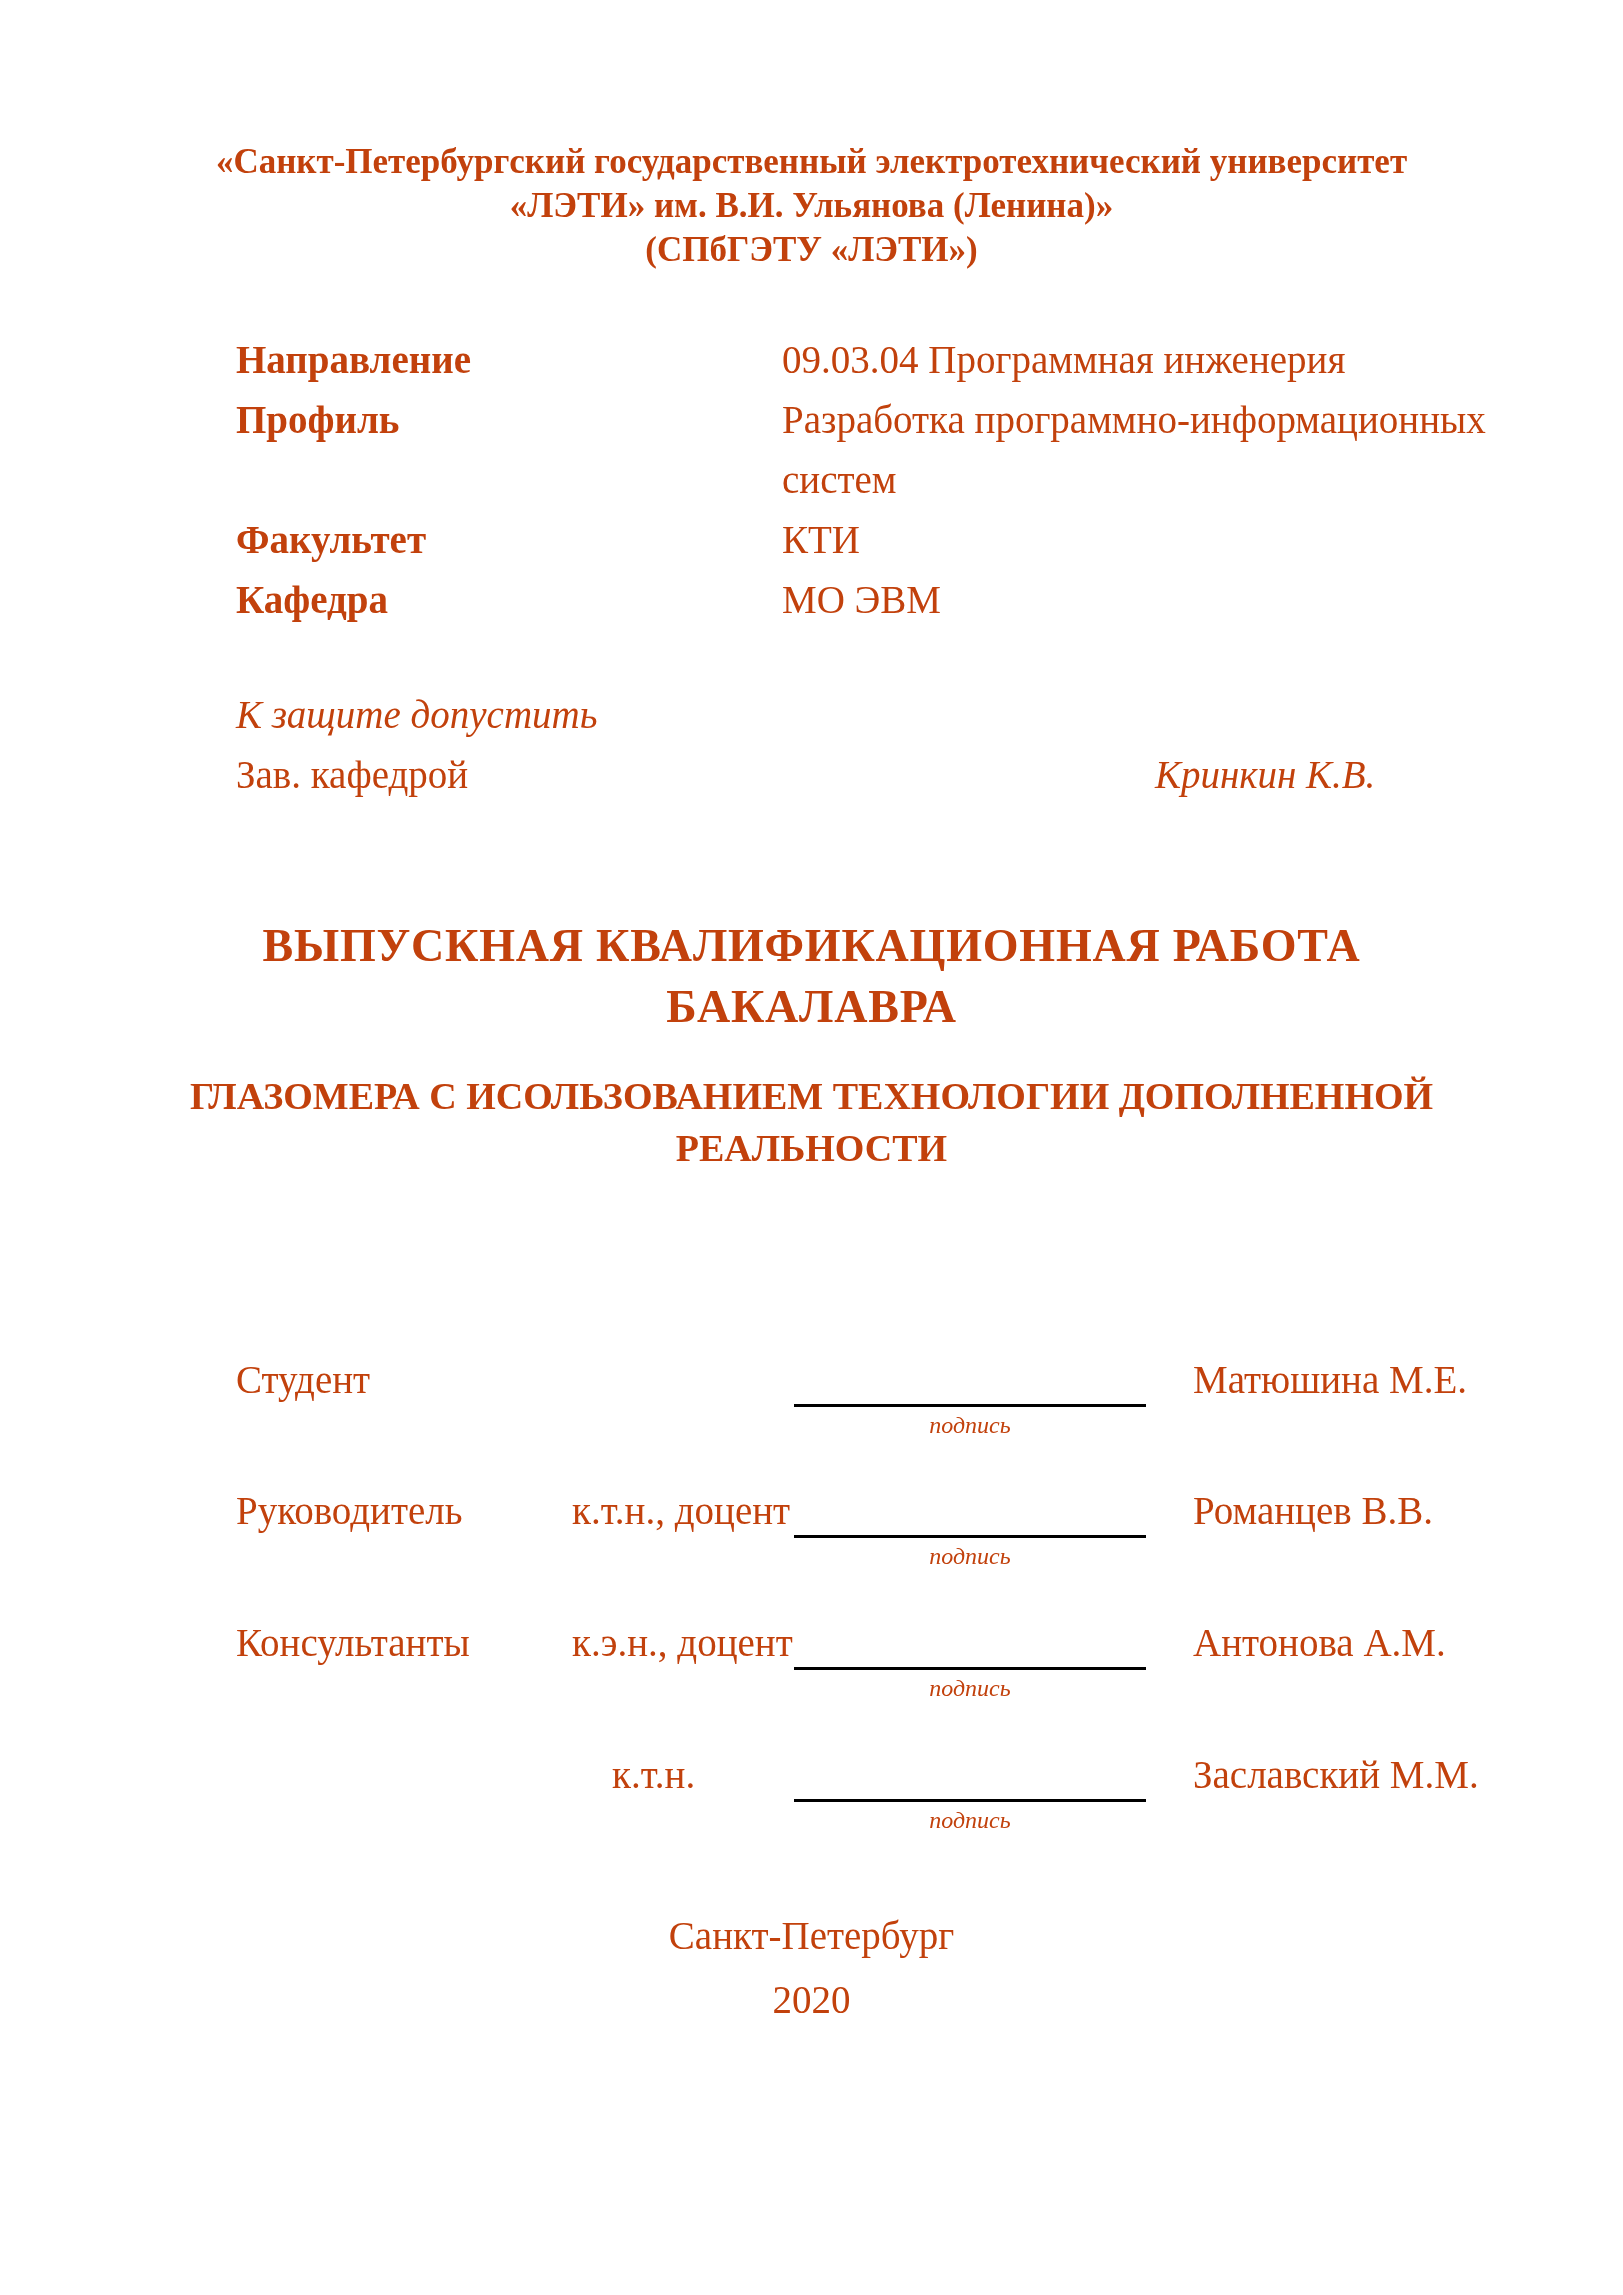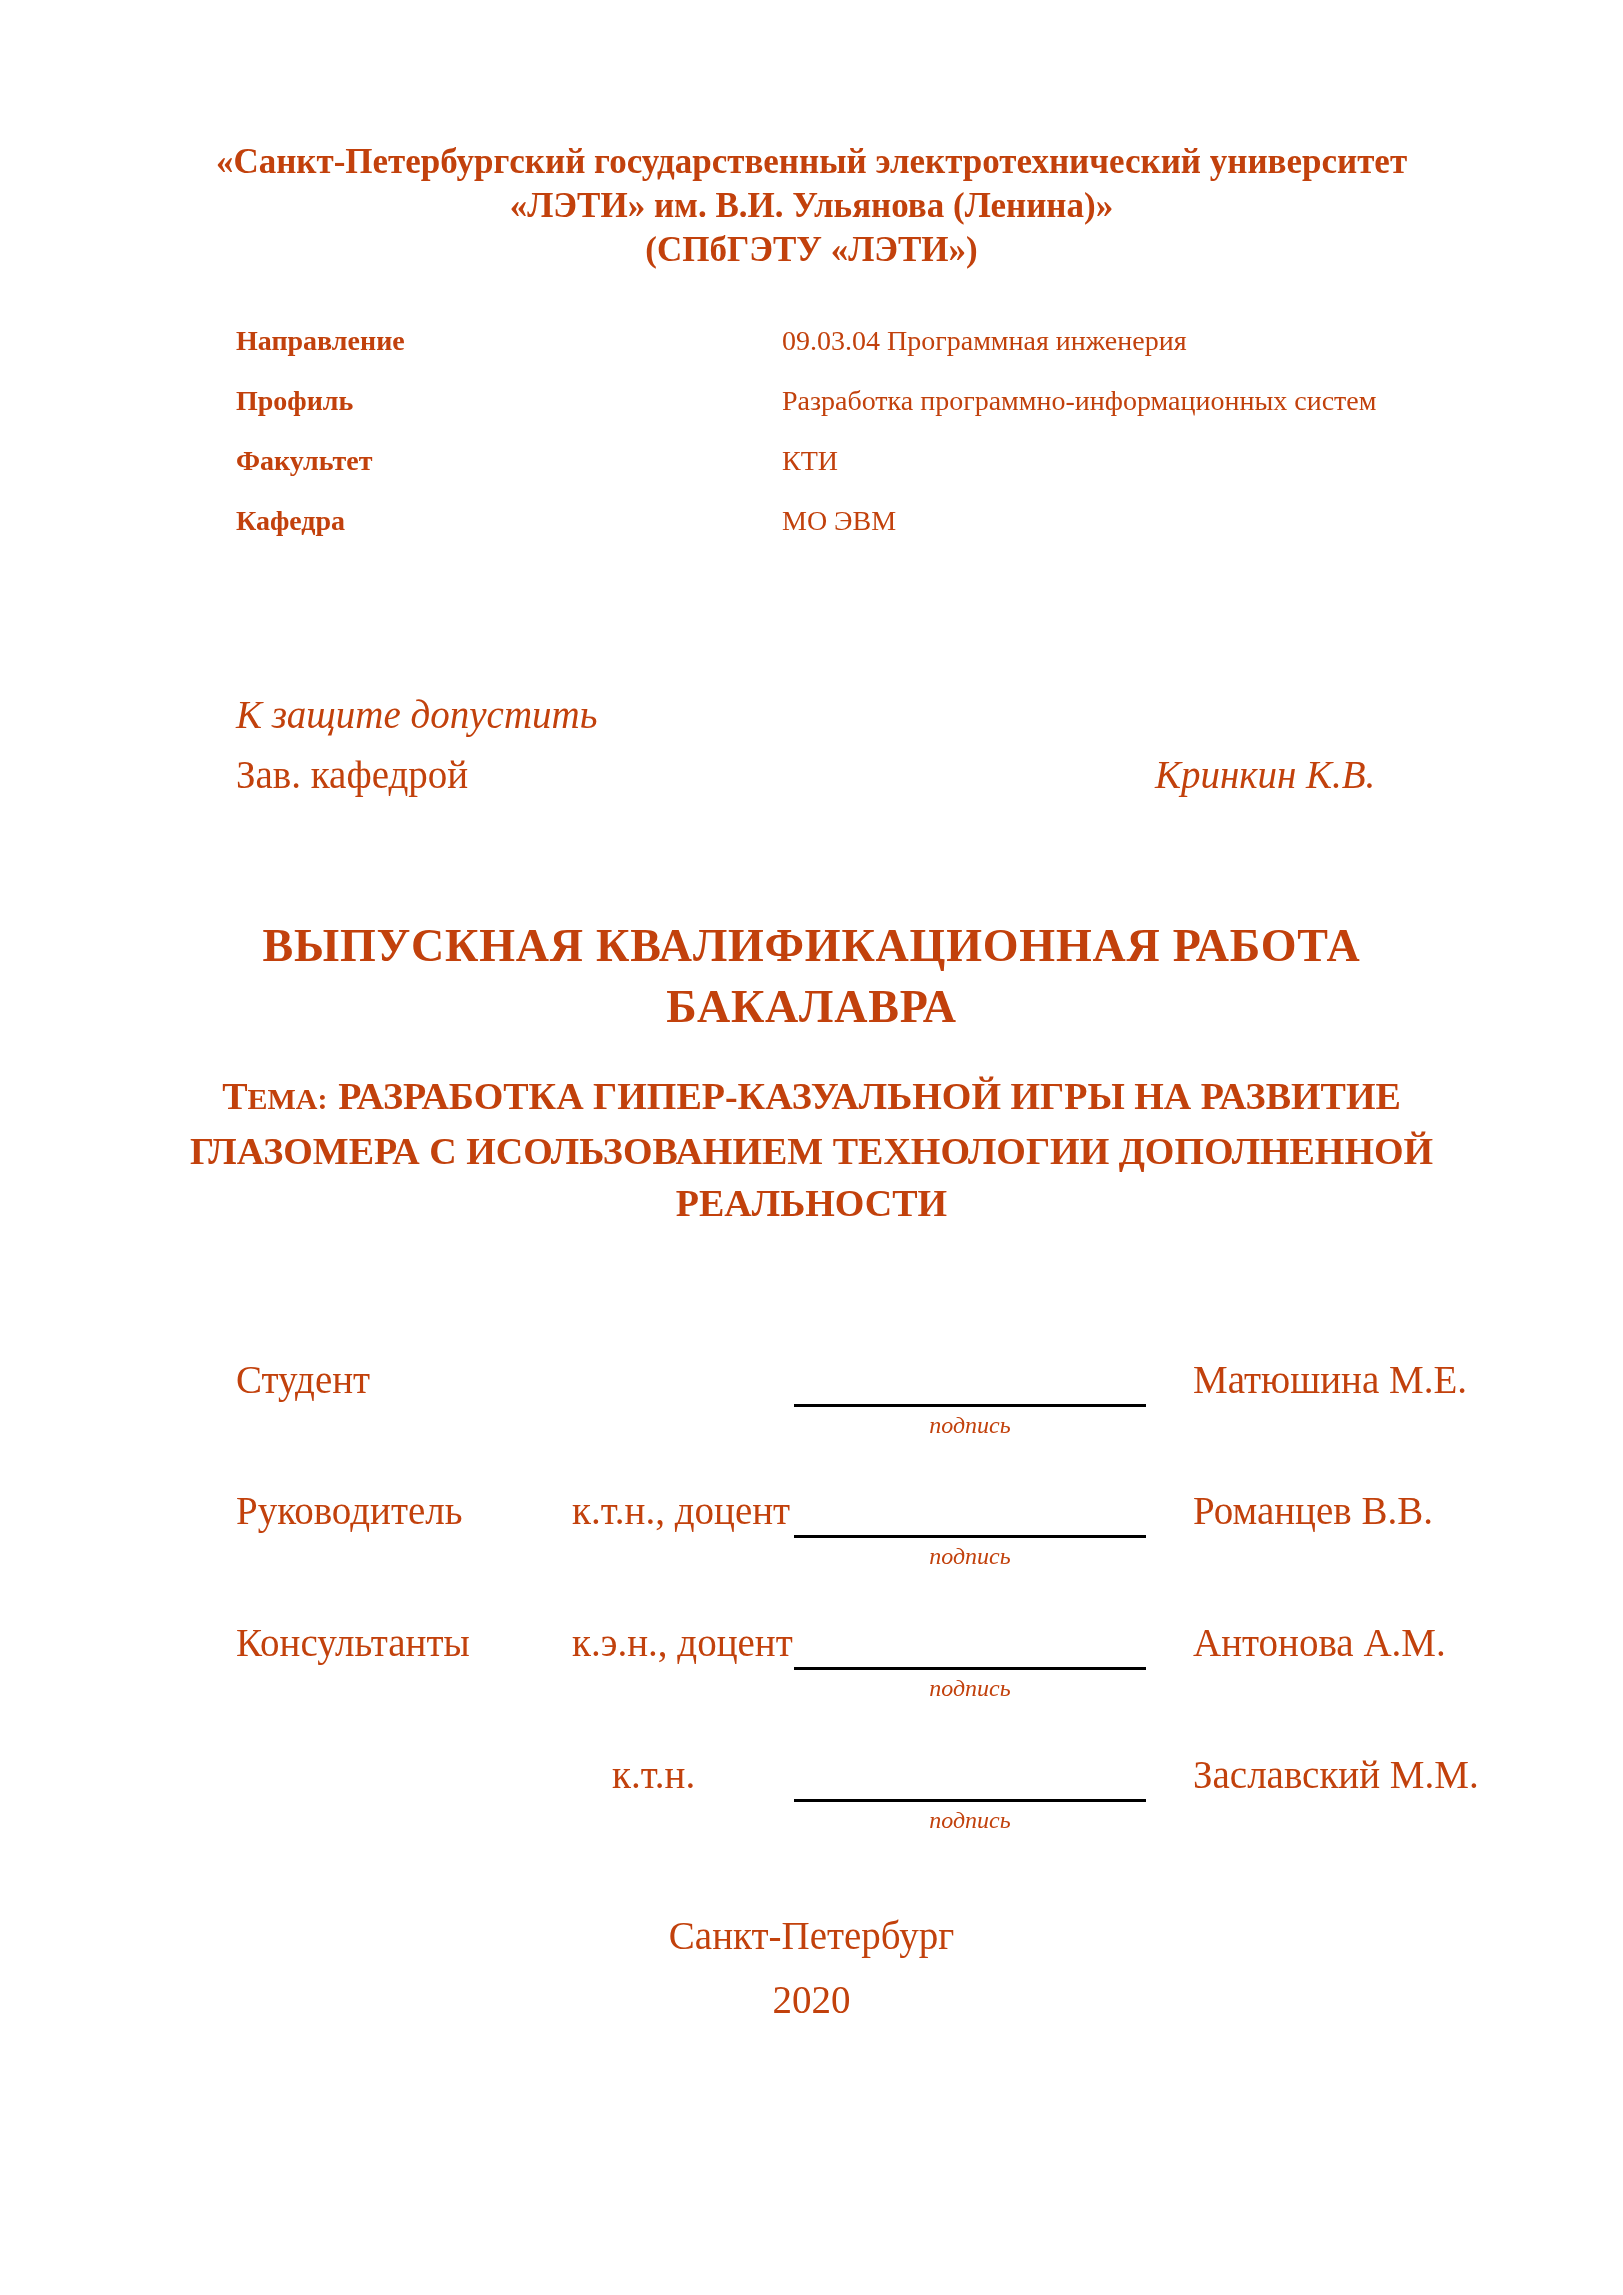--- a/index.html
+++ b/index.html
@@ -13,22 +13,22 @@
     overflow:hidden;
   }
   
   .header{
     position:absolute;top:140px;left:0;right:0;
     text-align:center;font-weight:bold;
     font-size:35px;line-height:44px;
   }
   
   .program{
-    position:absolute;top:311px;left:236px;width:1272px;
-    font-size:28px;line-height:60px;
+    position:absolute;top:330px;left:236px;width:1272px;
+    font-size:39px;line-height:60px;
   }
   .prow{display:flex;}
   .plabel{flex:0 0 546px;font-weight:bold;}
   .pvalue{flex:1 1 auto;max-width:722px;}
   
   .admission{
     position:absolute;top:685px;left:236px;width:1272px;
     font-size:39px;line-height:60px;
   }
   .adm-note{font-style:italic;}
@@ -110,23 +110,20 @@
       <span class="adm-name">Кринкин К.В.</span>
     </div>
   </div>
 
   <div class="title">
     <div>ВЫПУСКНАЯ КВАЛИФИКАЦИОННАЯ РАБОТА</div>
     <div>БАКАЛАВРА</div>
   </div>
 
   <div class="theme">
-    <div class="theme-line">
-      <span class="tema"><span class="tema-cap">Т</span><span class="tema-sm">ЕМА:</span></span><span>РАЗРАБОТКА ГИПЕР-КАЗУАЛЬНОЙ ИГРЫ НА РАЗВИТИЕ</span>
-    </div>
     <div class="theme-line">ГЛАЗОМЕРА С ИСОЛЬЗОВАНИЕМ ТЕХНОЛОГИИ ДОПОЛНЕННОЙ</div>
     <div class="theme-line">РЕАЛЬНОСТИ</div>
   </div>
 
   <div class="sig-row r1">
     <span class="sig-role">Студент</span>
     <span class="sig-degree"></span>
     <span class="sig-line"></span>
     <span class="sig-caption">подпись</span>
     <span class="sig-name">Матюшина М.Е.</span>

